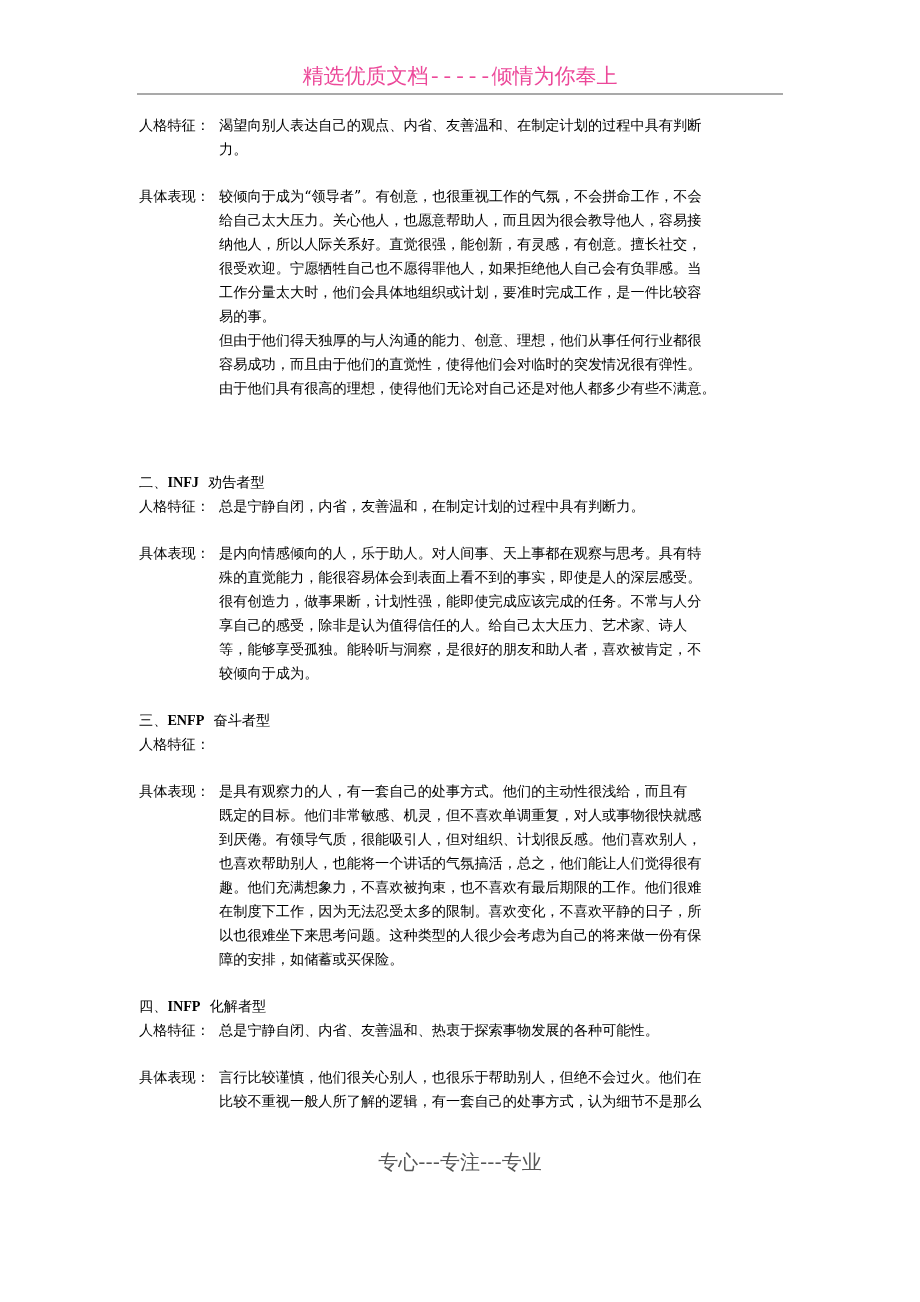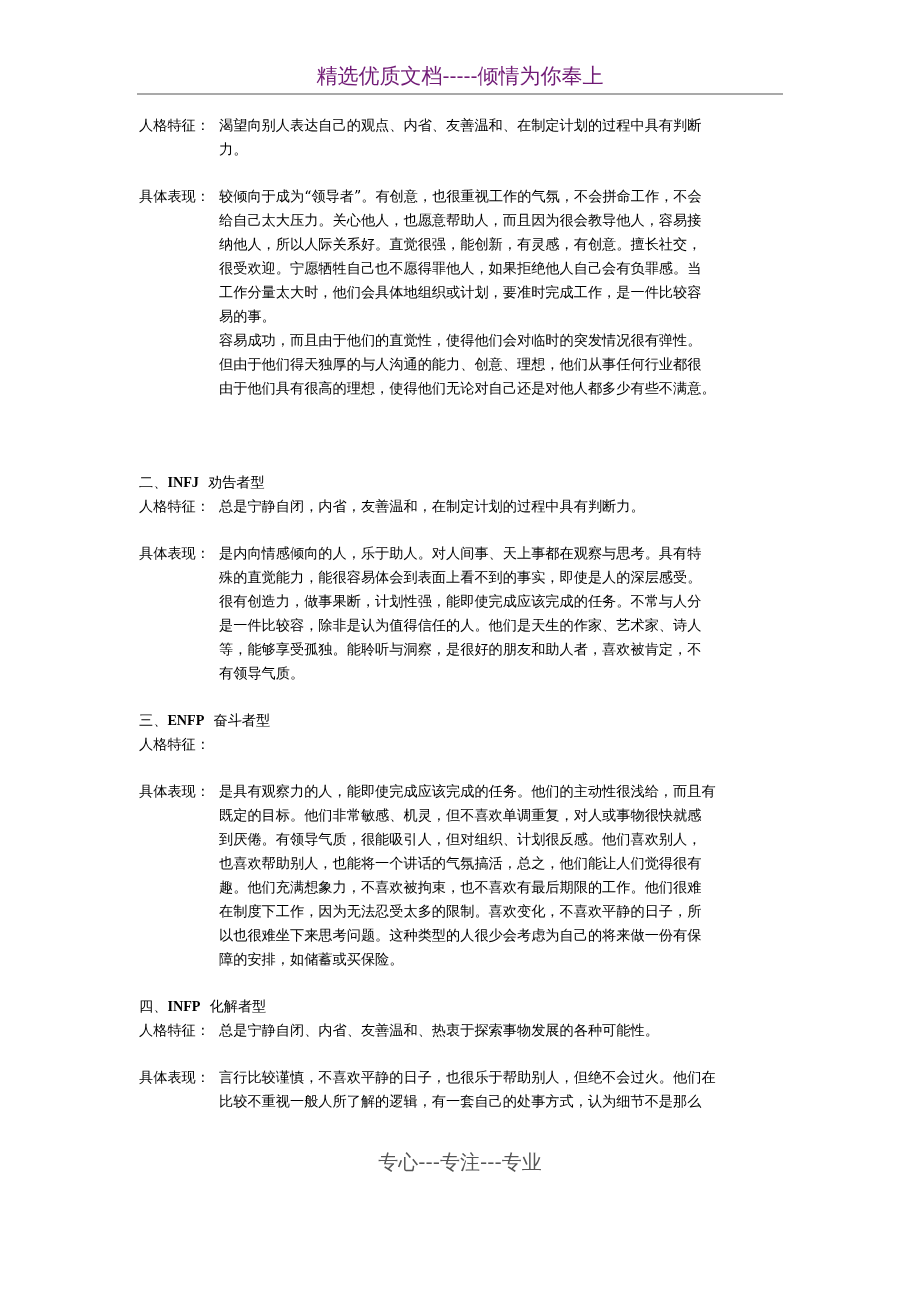--- a/index.html
+++ b/index.html
@@ -1,19 +1,19 @@
 <!DOCTYPE html>
 <html><head>
 <meta charset="utf-8">
 <style>
   html, body { margin: 0; padding: 0; background: #ffffff; }
   body { width: 920px; height: 1302px; position: relative; overflow: hidden;
          font-family: "DejaVu Serif", "Liberation Serif", serif; color: #000; }
   .header { position: absolute; left: 137px; top: 62px; width: 646px; text-align: center;
-            font-size: 21px; color: #701a75; letter-spacing: 0px; font-family: Liberation Sans, sans-serif; font-weight: 300; }
+            font-size: 21px; color: #ec4899; letter-spacing: 0px; font-family: Liberation Mono, monospace; font-weight: 300; }
   .header-rule { position: absolute; left: 137px; top: 93px; width: 646px; height: 0;
                  border-top: 2px solid #a9a9a9; }
   .footer { position: absolute; left: 0; top: 1149px; width: 920px; text-align: center;
             font-size: 20px; color: #555; font-family: "DejaVu Sans", sans-serif; }
   .content { position: absolute; left: 139px; top: 113px; width: 650px;
              font-size: 14.2px; line-height: 24px; }
   .section-title { height: 24px; white-space: nowrap; }
   .section-title .code { font-weight: bold; font-family: "Liberation Serif", serif; }
   .row { display: flex; }
   .row .label { flex: 0 0 80px; white-space: nowrap; }
@@ -41,22 +41,22 @@
     <div class="gap"></div>
     <div class="row">
       <span class="label">具体表现：</span>
       <div class="body">
         <span class="line">较倾向于成为“领导者”。有创意，也很重视工作的气氛，不会拼命工作，不会</span>
         <span class="line">给自己太大压力。关心他人，也愿意帮助人，而且因为很会教导他人，容易接</span>
         <span class="line">纳他人，所以人际关系好。直觉很强，能创新，有灵感，有创意。擅长社交，</span>
         <span class="line">很受欢迎。宁愿牺牲自己也不愿得罪他人，如果拒绝他人自己会有负罪感。当</span>
         <span class="line">工作分量太大时，他们会具体地组织或计划，要准时完成工作，是一件比较容</span>
         <span class="line">易的事。</span>
+        <span class="line">但由于他们得天独厚的与人沟通的能力、创意、理想，他们从事任何行业都很</span>
         <span class="line">容易成功，而且由于他们的直觉性，使得他们会对临时的突发情况很有弹性。</span>
-        <span class="line">但由于他们得天独厚的与人沟通的能力、创意、理想，他们从事任何行业都很</span>
         <span class="line">由于他们具有很高的理想，使得他们无论对自己还是对他人都多少有些不满意。</span>
       </div>
     </div>
   </div>
 
   <div class="gap-large"></div>
   <div class="gap"></div>
 
   <div>
     <div class="section-title"><span>二、</span><span class="code">INFJ</span>&nbsp;&nbsp;<span>劝告者型</span></div>
@@ -66,39 +66,39 @@
         <span class="line">总是宁静自闭，内省，友善温和，在制定计划的过程中具有判断力。</span>
       </div>
     </div>
     <div class="gap"></div>
     <div class="row">
       <span class="label">具体表现：</span>
       <div class="body">
         <span class="line">是内向情感倾向的人，乐于助人。对人间事、天上事都在观察与思考。具有特</span>
         <span class="line"> 殊的直觉能力，能很容易体会到表面上看不到的事实，即使是人的深层感受。</span>
         <span class="line"> 很有创造力，做事果断，计划性强，能即使完成应该完成的任务。不常与人分</span>
-        <span class="line"> 是一件比较容，除非是认为值得信任的人。他们是天生的作家、艺术家、诗人</span>
+        <span class="line"> 享自己的感受，除非是认为值得信任的人。给自己太大压力、艺术家、诗人</span>
         <span class="line"> 等，能够享受孤独。能聆听与洞察，是很好的朋友和助人者，喜欢被肯定，不</span>
-        <span class="line"> 有领导气质。</span>
+        <span class="line"> 较倾向于成为。</span>
       </div>
     </div>
   </div>
 
   <div class="gap"></div>
 
   <div>
     <div class="section-title"><span>三、</span><span class="code">ENFP</span>&nbsp;&nbsp;<span>奋斗者型</span></div>
     <div class="row">
       <span class="label">人格特征：</span>
     </div>
     <div class="gap"></div>
     <div class="row">
       <span class="label">具体表现：</span>
       <div class="body">
-        <span class="line">是具有观察力的人，能即使完成应该完成的任务。他们的主动性很浅给，而且有</span>
+        <span class="line">是具有观察力的人，有一套自己的处事方式。他们的主动性很浅给，而且有</span>
         <span class="line">既定的目标。他们非常敏感、机灵，但不喜欢单调重复，对人或事物很快就感</span>
         <span class="line">到厌倦。有领导气质，很能吸引人，但对组织、计划很反感。他们喜欢别人，</span>
         <span class="line"> 也喜欢帮助别人，也能将一个讲话的气氛搞活，总之，他们能让人们觉得很有</span>
         <span class="line"> 趣。他们充满想象力，不喜欢被拘束，也不喜欢有最后期限的工作。他们很难</span>
         <span class="line"> 在制度下工作，因为无法忍受太多的限制。喜欢变化，不喜欢平静的日子，所</span>
         <span class="line"> 以也很难坐下来思考问题。这种类型的人很少会考虑为自己的将来做一份有保</span>
         <span class="line"> 障的安排，如储蓄或买保险。</span>
       </div>
     </div>
   </div>
@@ -110,21 +110,21 @@
     <div class="row">
       <span class="label">人格特征：</span>
       <div class="body">
         <span class="line">总是宁静自闭、内省、友善温和、热衷于探索事物发展的各种可能性。</span>
       </div>
     </div>
     <div class="gap"></div>
     <div class="row">
       <span class="label">具体表现：</span>
       <div class="body">
-        <span class="line">言行比较谨慎，不喜欢平静的日子，也很乐于帮助别人，但绝不会过火。他们在</span>
+        <span class="line">言行比较谨慎，他们很关心别人，也很乐于帮助别人，但绝不会过火。他们在</span>
         <span class="line">比较不重视一般人所了解的逻辑，有一套自己的处事方式，认为细节不是那么</span>
       </div>
     </div>
   </div>
 
 </div>
 
 <div class="footer">专心---专注---专业</div>
 
 </body></html>

